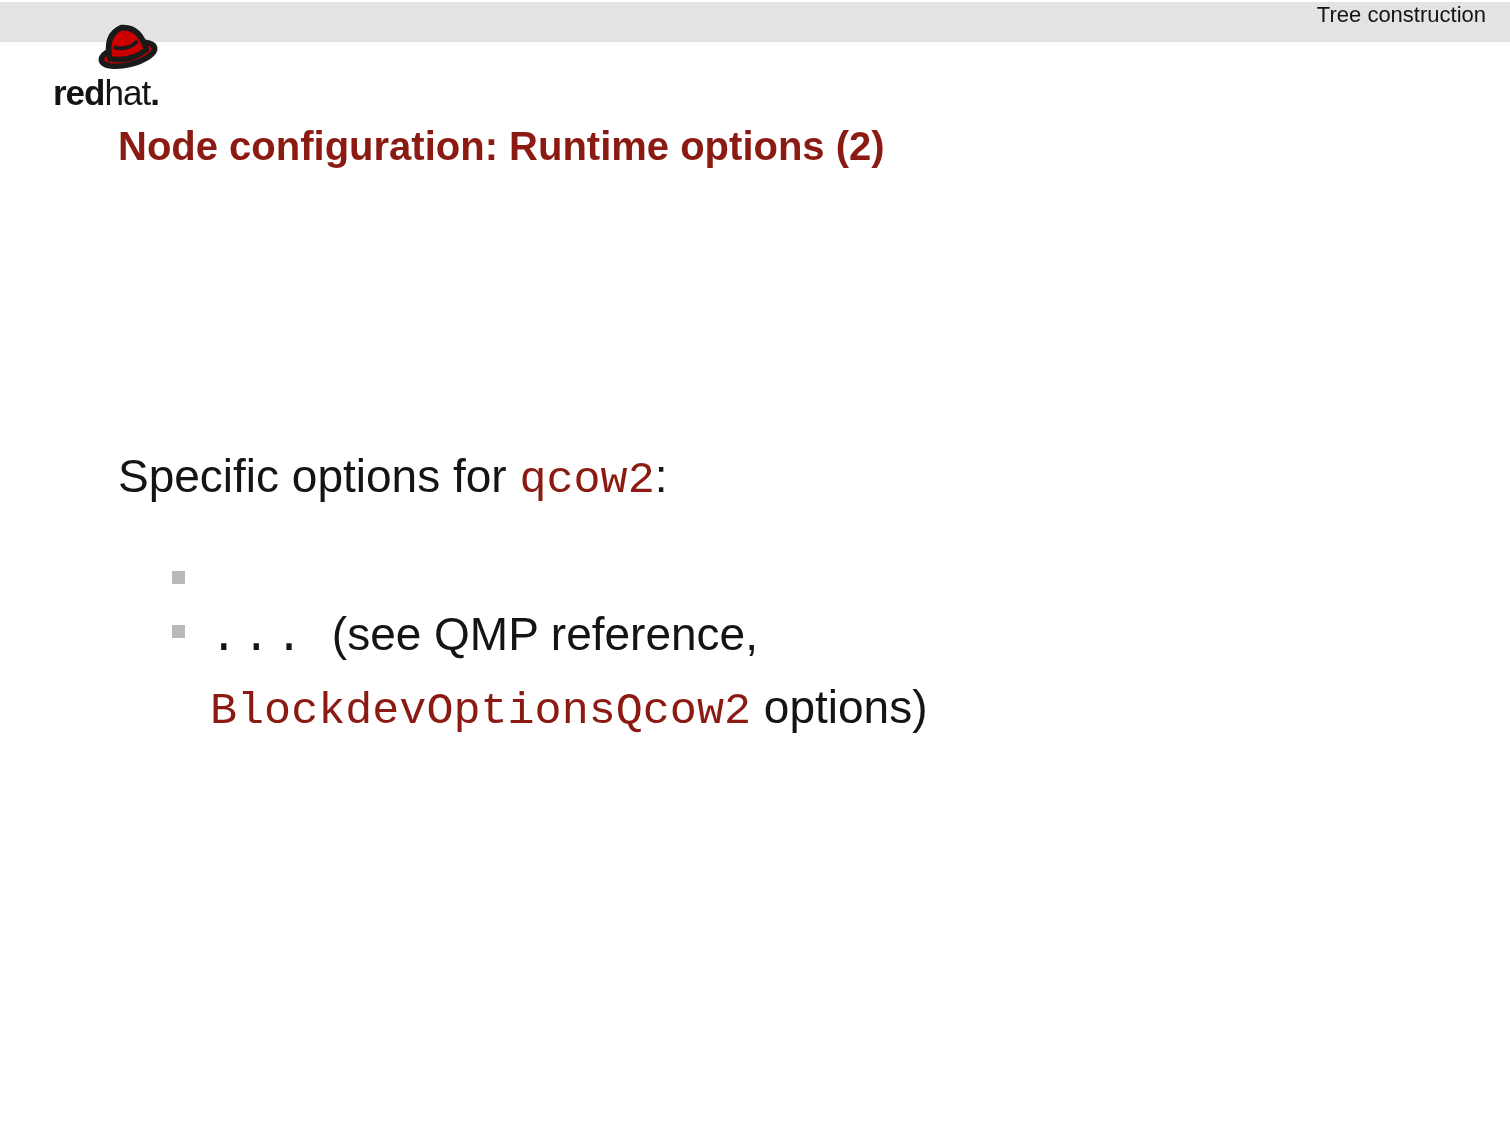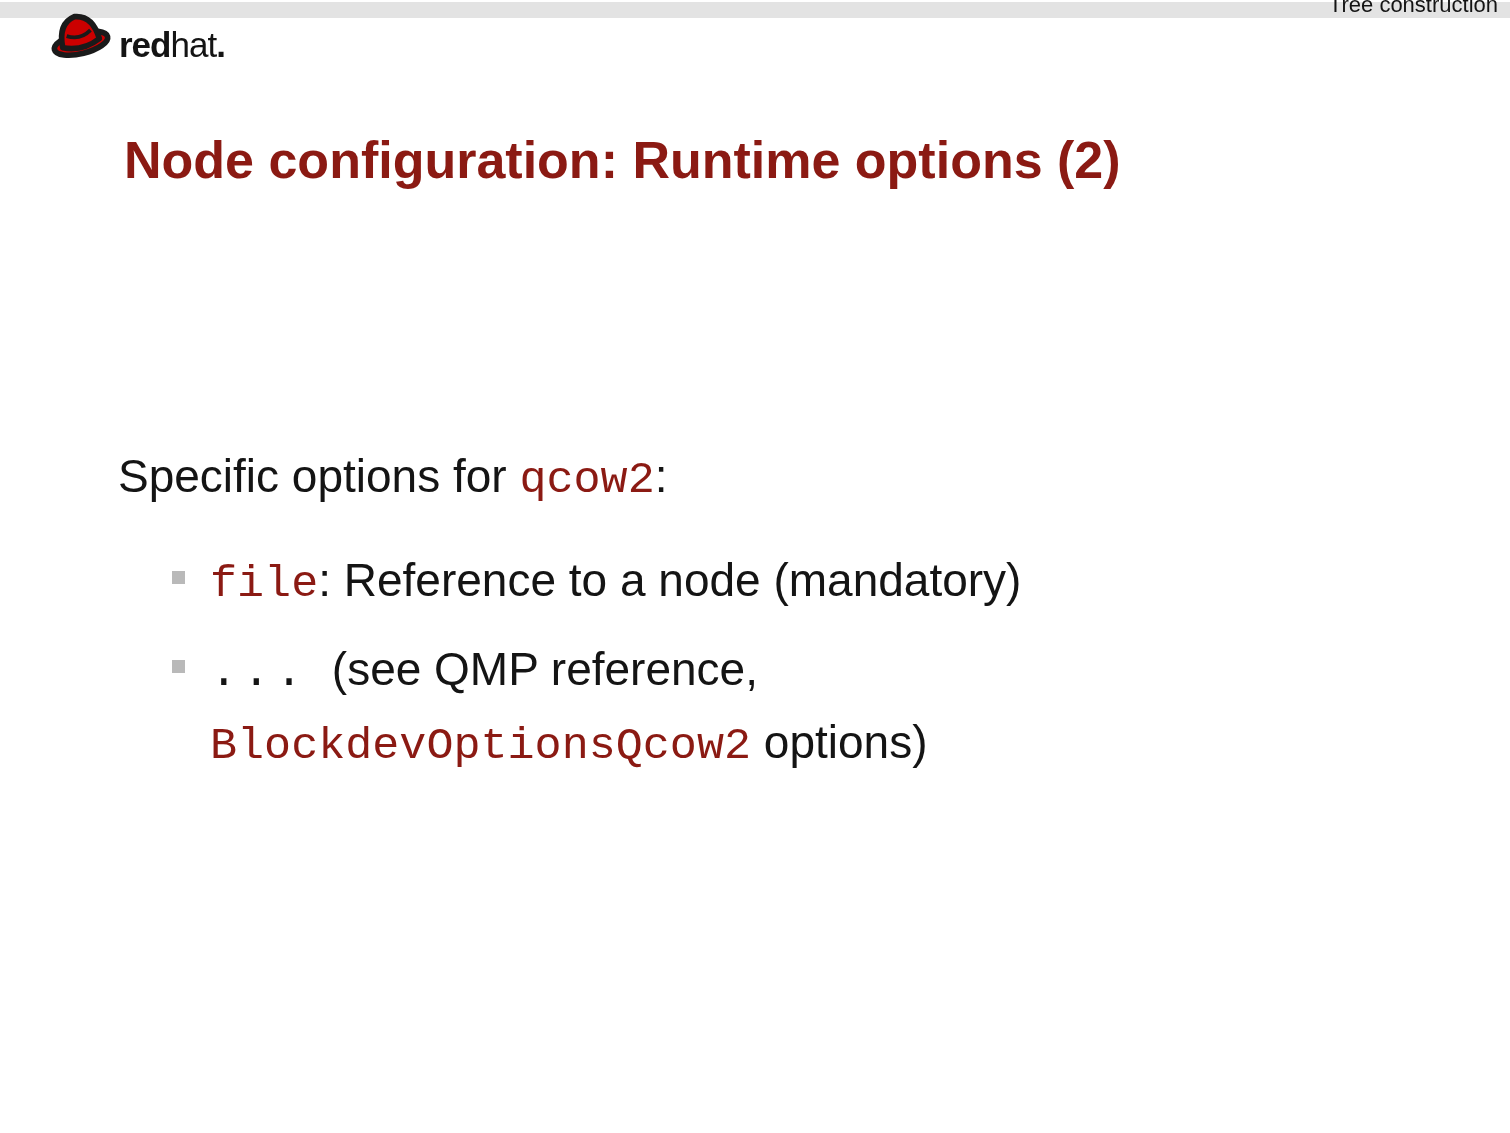--- a/index.html
+++ b/index.html
@@ -15,61 +15,62 @@
     background: #ffffff;
     overflow: hidden;
   }
 
   
   .topbar {
     position: absolute;
     top: 2px;
     left: 0;
     right: 0;
-    height: 16px;
+    height: 40px;
     background: #e3e3e3;
     display: flex;
-    align-items: flex-end;
+    align-items: flex-start;
     justify-content: flex-end;
-    padding-right: 12px;
+    padding-right: 24px;
     box-sizing: border-box;
   }
   .topbar .section-label {
     font-size: 22px;
     color: #141414;
     letter-spacing: 0px;
   }
 
   
   .logo {
     position: absolute;
-    top: 4px;
+    top: 15px;
     left: 46px;
     display: flex;
     align-items: flex-end;
+    flex-direction: column;
   }
   .logo svg { display: block; }
   .wordmark {
     font-size: 35px;
     color: #141414;
     margin-left: 7px;
     line-height: 1;
     padding-bottom: 2px;
     letter-spacing: -1px;
   }
   .wordmark .w-bold { font-weight: 800; }
   .wordmark .w-reg  { font-weight: 400; }
 
   
   .slide-title {
     position: absolute;
     left: 112px;
     top: 118px;
-    margin: 12px;
-    font-size: 52px;
+    margin: 6px;
+    font-size: 40px;
     font-weight: 700;
     color: #8b1a13;
     letter-spacing: 0px;
     white-space: nowrap;
   }
 
   
   .body {
     position: absolute;
     left: 118px;
@@ -132,21 +133,20 @@
   <h1 class="slide-title">Node configuration: Runtime options (2)</h1>
 
   <div class="body">
 
     <p class="intro"><span>Specific options for </span><code>qcow2</code><span>:</span></p>
 
     <div class="bullets">
 
       <div class="bullet">
         <span class="marker"></span>
-        <span class="text"><code>file</code><span>: Reference to a node (mandatory)</span></span>
       </div>
 
       <div class="bullet">
         <span class="marker"></span>
         <span class="text"><span class="dots">...</span><span class="after-dots">(see QMP reference,</span><br><code>BlockdevOptionsQcow2</code><span> options)</span></span>
       </div>
 
     </div>
   </div>
 

